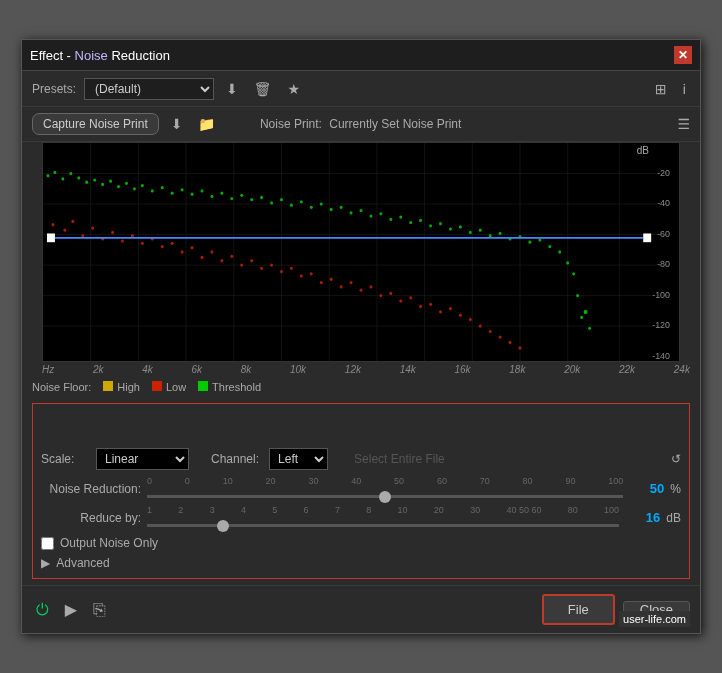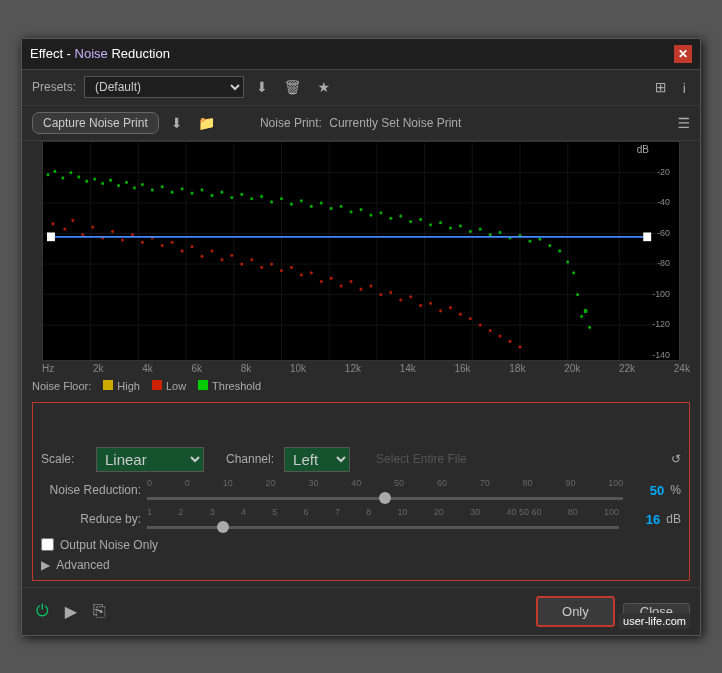--- a/index.html
+++ b/index.html
@@ -57,21 +57,21 @@
       border-bottom: 1px solid #3a3a3a;
     }
     .presets-label {
       color: #aaa;
     }
     .presets-select {
       background: #1e1e1e;
       color: #ccc;
       border: 1px solid #555;
       padding: 2px 6px;
-      width: 160px;
+      width: 130px;
       font-size: 12px;
     }
     .icon-btn {
       background: none;
       border: none;
       color: #aaa;
       cursor: pointer;
       font-size: 14px;
       padding: 2px 4px;
     }
@@ -111,20 +111,21 @@
       height: 220px;
       border: 1px solid #333;
     }
     
     .x-labels {
       display: flex;
       justify-content: space-between;
       padding: 2px 10px 2px 20px;
       color: #888;
       font-size: 10px;
+      font-style: italic;
     }
     
     .legend-bar {
       display: flex;
       align-items: center;
       padding: 4px 10px;
       gap: 12px;
       color: #aaa;
       font-size: 11px;
     }
@@ -149,25 +150,25 @@
       gap: 10px;
       margin-bottom: 6px;
       margin-top: 36px;
     }
     .ctrl-label {
       color: #aaa;
       font-size: 12px;
       min-width: 45px;
     }
     .ctrl-select {
-      background: #14532d;
+      background: #000000;
       color: #ccc;
       border: 1px solid #555;
       padding: 2px 4px;
-      font-size: 15px;
+      font-size: 12px;
     }
     .reset-icon {
       margin-left: auto;
       color: #aaa;
       cursor: pointer;
     }
     
     .slider-row {
       display: flex;
       align-items: center;
@@ -601,19 +602,19 @@
       <span>Advanced</span>
     </div>
 
   </div>
 
   <div class="bottom-bar">
     <button class="bottom-icon-btn active">⏻</button>
     <button class="bottom-icon-btn">▶</button>
     <button class="bottom-icon-btn">⎘</button>
     <div class="spacer"></div>
-    <button class="apply-btn">Only</button>
+    <button class="apply-btn">File</button>
     <button class="close-main-btn">Close</button>
   </div>
 
   <div class="watermark">user-life.com</div>
 
 </div>
 
 </body></html>

